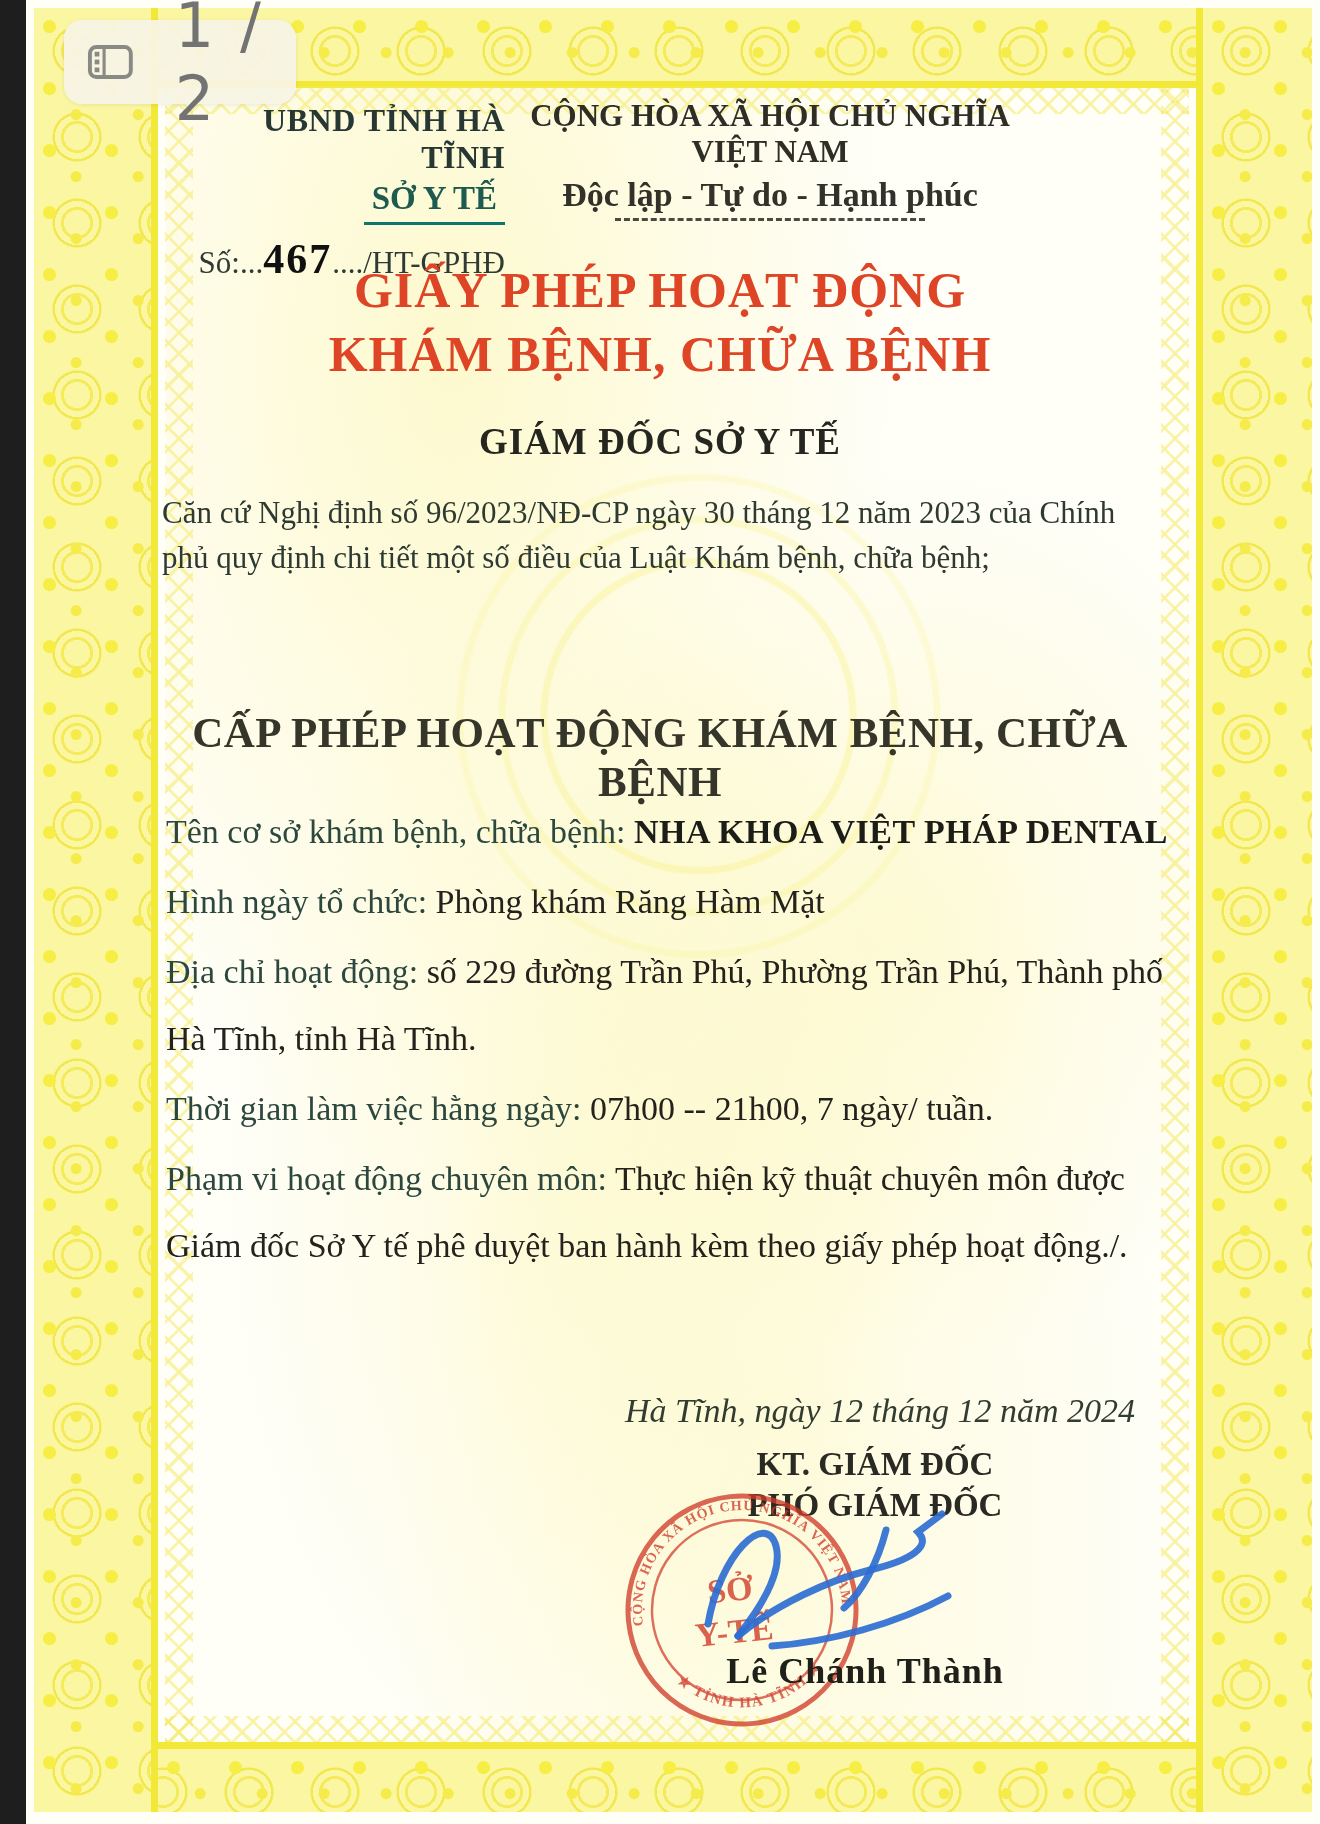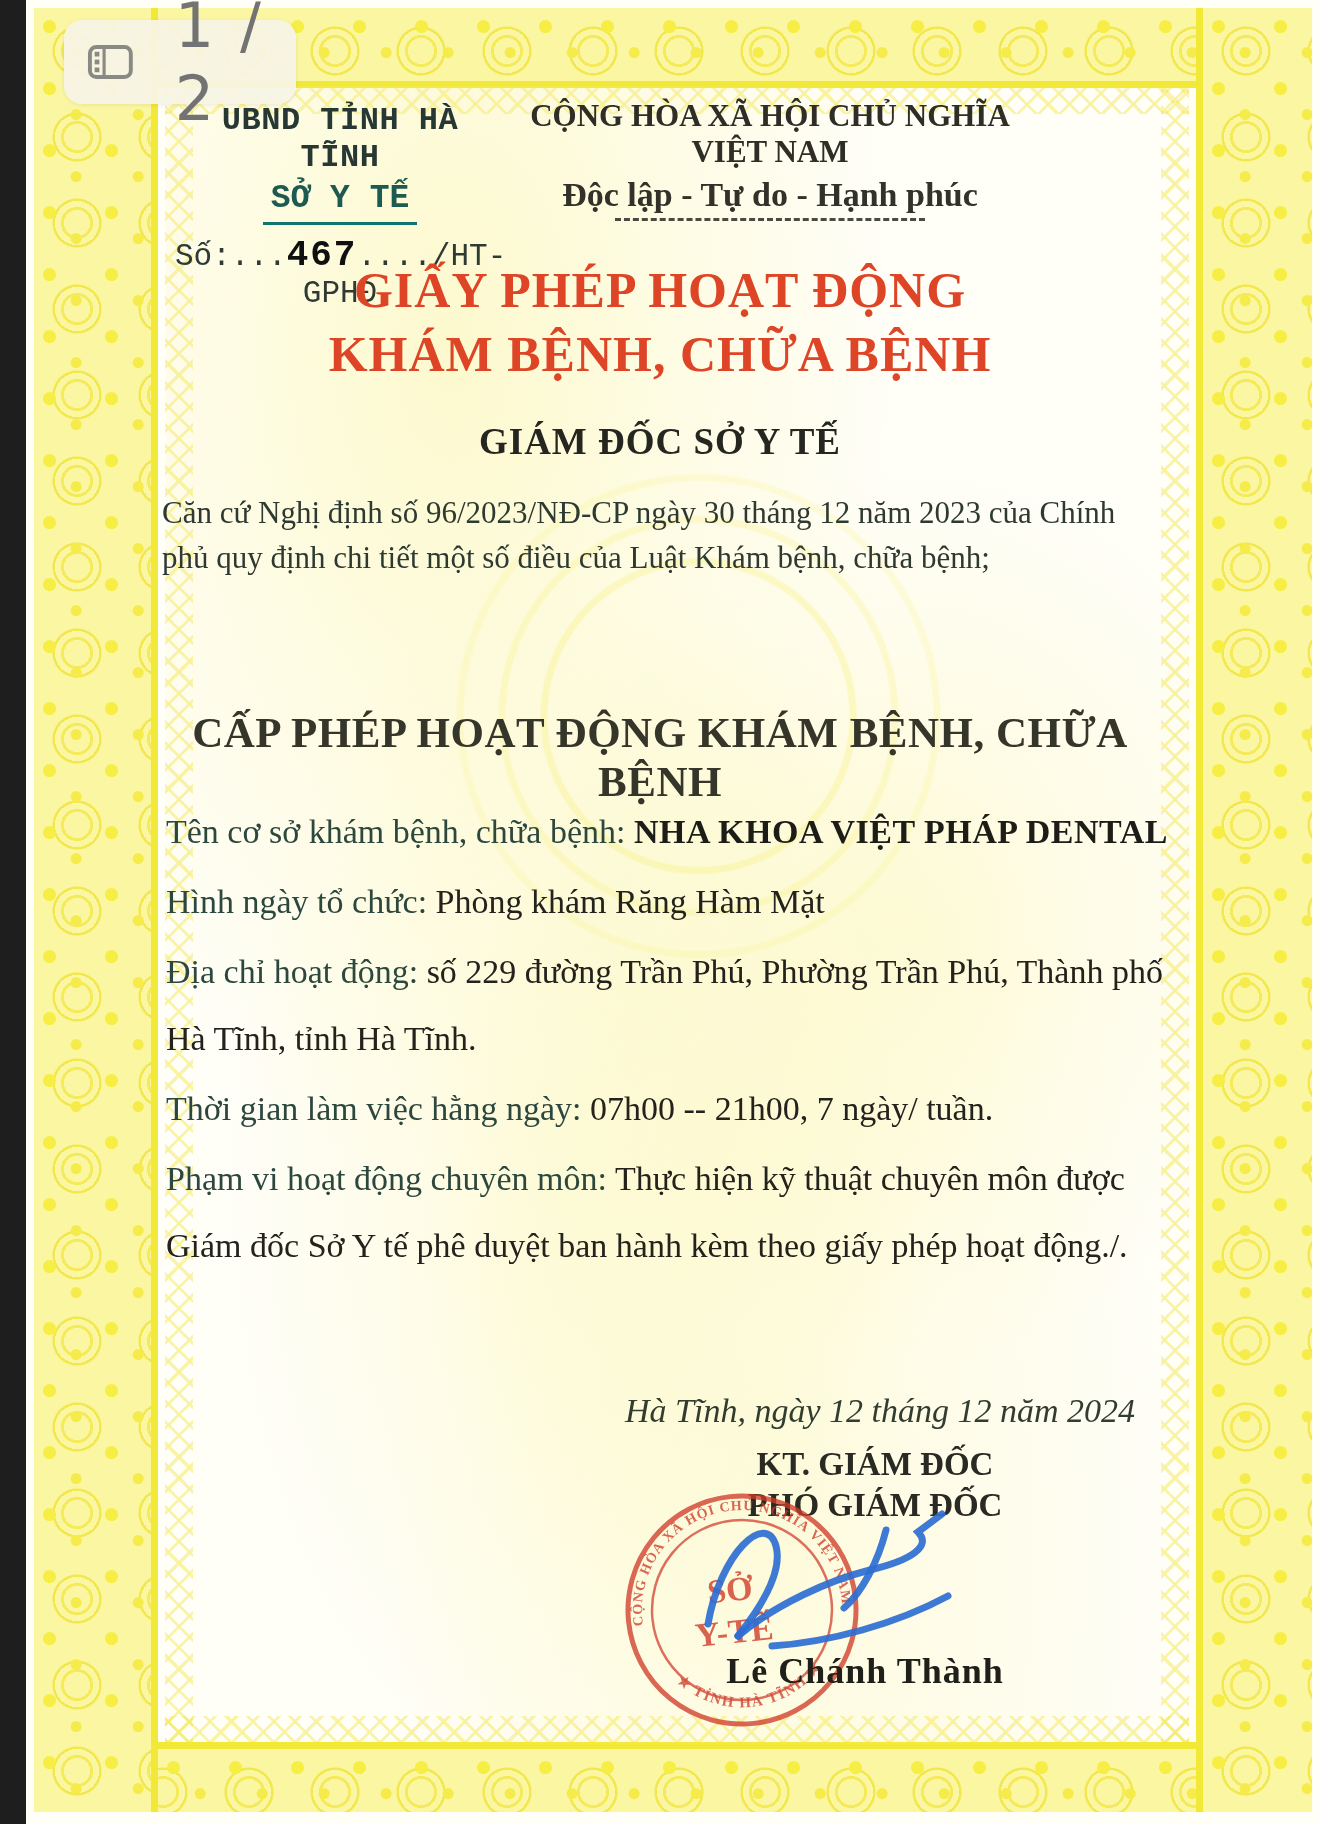--- a/index.html
+++ b/index.html
@@ -39,26 +39,26 @@
 
   
   .pill { position:absolute; left:64px; top:20px; width:232px; height:84px; z-index:6;
           background:rgba(246,244,228,.94); border-radius:18px; display:flex; align-items:center; gap:16px;
           padding-left:22px; box-shadow:0 1px 4px rgba(0,0,0,.08);
           font-family:"DejaVu Sans","Liberation Sans",sans-serif; }
   .pill-text { font-size:62px; color:#737373; letter-spacing:3px;margin-left:24px; }
 
   
   .z { position:absolute; z-index:2; }
-  .hdr-left { left:175px; top:102px; width:330px; text-align:center;font-family:Liberation Mono, monospace; }
+  .hdr-left { left:175px; top:102px; width:330px; text-align:right; }
   .hl1 { font-size:32px; font-weight:bold; color:#273733; letter-spacing:.5px; }
   .hl2 { display:inline-block; margin-top:4px; font-size:33px; font-weight:bold; color:#1d5a50;
          border-bottom:3px solid #0f766e; padding:0 8px 5px; }
   .hl3 { margin-top:10px; font-size:31px; color:#2f3a34; }
-  .hl3 .num { font-size:36px; font-weight:bold; color:#101010; letter-spacing:2px; }
+  .hl3 .num { font-size:42px; font-weight:bold; color:#101010; letter-spacing:2px; }
   .hdr-right { left:520px; top:98px; width:500px; text-align:center; }
   .hr1 { font-size:31px; font-weight:bold; color:#2e2e27; }
   .hr2 { font-size:34px; font-weight:bold; color:#32322a; margin-top:6px; }
   .hr-rule { width:310px; margin:4px auto 0; border-bottom:3px dashed #4a4a40; }
 
   .title-red { left:170px; top:258px; width:980px; text-align:center;
                color:#de4426; font-size:50px; font-weight:bold; line-height:64px; letter-spacing:1px; }
   .authority { left:170px; top:420px; width:980px; text-align:center;
                font-size:37px; font-weight:bold; color:#262620; letter-spacing:1px; }
   .recitals { left:162px; top:490px; width:1000px; }

